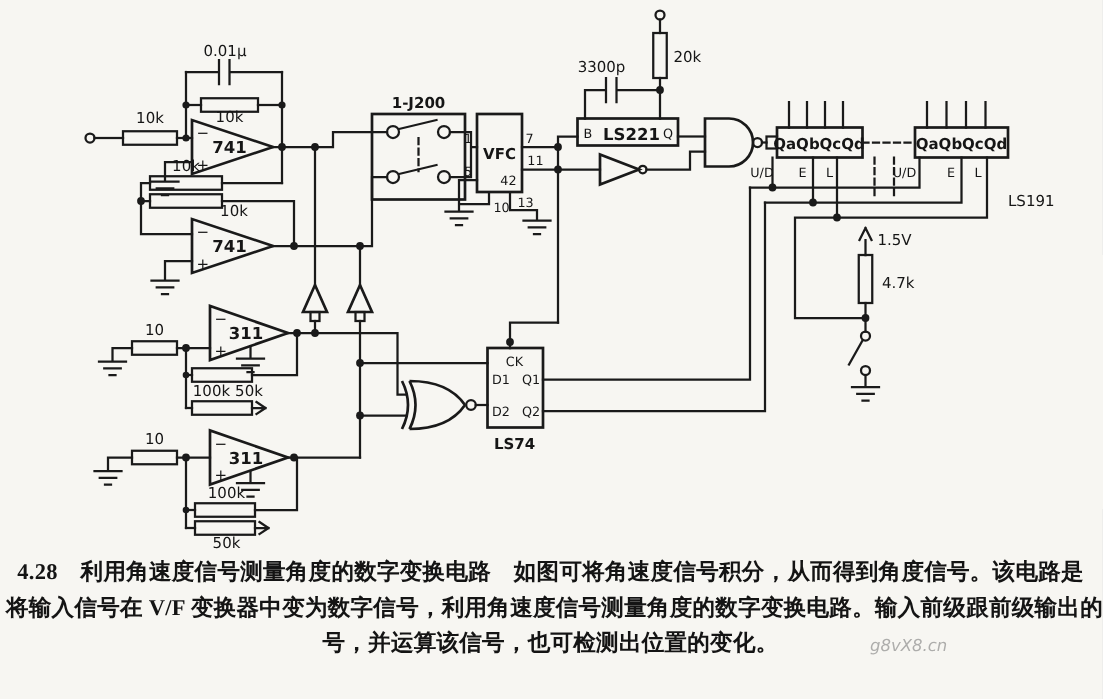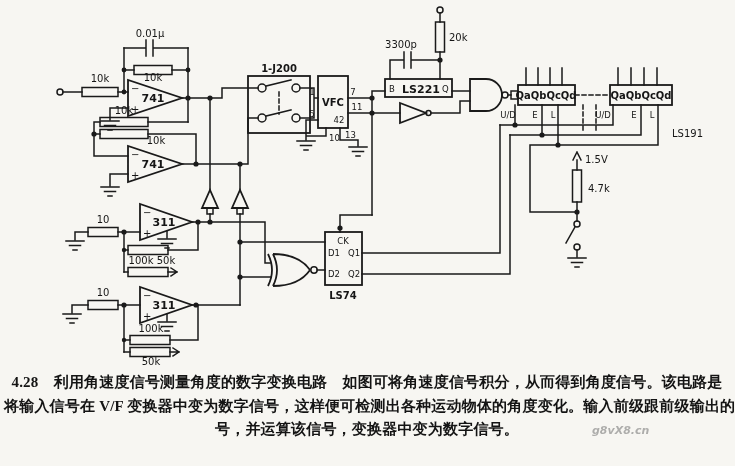--- a/index.html
+++ b/index.html
@@ -12,22 +12,22 @@
   .dot{fill:#1a1a1a;stroke:none;}
   .dsh{stroke-dasharray:4 3;}
   .t8{font-size:8.5px;}
   .t10{font-size:10px;}
   .t11{font-size:11px;font-weight:700;}
   .tb{font-size:10px;font-weight:700;}
   .am{text-anchor:middle;}
   .caption{position:absolute;left:4px;top:371px;width:726px;color:#141414;
            font-family:"Liberation Serif",serif;font-weight:700;font-size:15px;
            line-height:23.5px;letter-spacing:0.2px;white-space:nowrap;text-align:center;}
-  .watermark{position:absolute;left:592px;top:424px;color:#7d7d7d;opacity:.6;
-             font-style:italic;font-size:11px;font-family:"DejaVu Sans",sans-serif;font-weight:bold;}
+  .watermark{position:absolute;left:580px;top:424px;color:#7d7d7d;opacity:.6;
+             font-style:italic;font-size:11px;font-family:"DejaVu Sans",sans-serif;}
 </style>
 </head>
 <body>
 
 <div class="page">
 
 <svg width="735" height="370" viewBox="0 0 735 370">
   <defs>
     <g id="gnd" class="w">
           <path d="M-9,0 H9 M-5.5,4.5 H5.5 M-2,9 H2"></path>
@@ -268,18 +268,18 @@
         <circle cx="340" cy="228" r="2.6"></circle>
     <circle cx="515" cy="125" r="2.6"></circle>
         <circle cx="542" cy="135" r="2.6"></circle>
         <circle cx="558" cy="145" r="2.6"></circle>
     <circle cx="577" cy="212" r="2.6"></circle>
   </g>
 </svg>
 
   <div class="caption">
     <div>4.28　利用角速度信号测量角度的数字变换电路　如图可将角速度信号积分，从而得到角度信号。该电路是</div>
-    <div>将输入信号在 V/F 变换器中变为数字信号，这样便可检测出各种运动物体的角度变化。输入前级跟前级输出的</div>
-    <div>号，并运算该信号，变换器中变为数字信号。</div>
+    <div>将输入信号在 V/F 变换器中变为数字信号，利用角速度信号测量角度的数字变换电路。输入前级跟前级输出的</div>
+    <div>号，并运算该信号，也可检测出位置的变化。</div>
   </div>
 
   <div class="watermark">g8vX8.cn</div>
 </div>
 
 </body></html>

